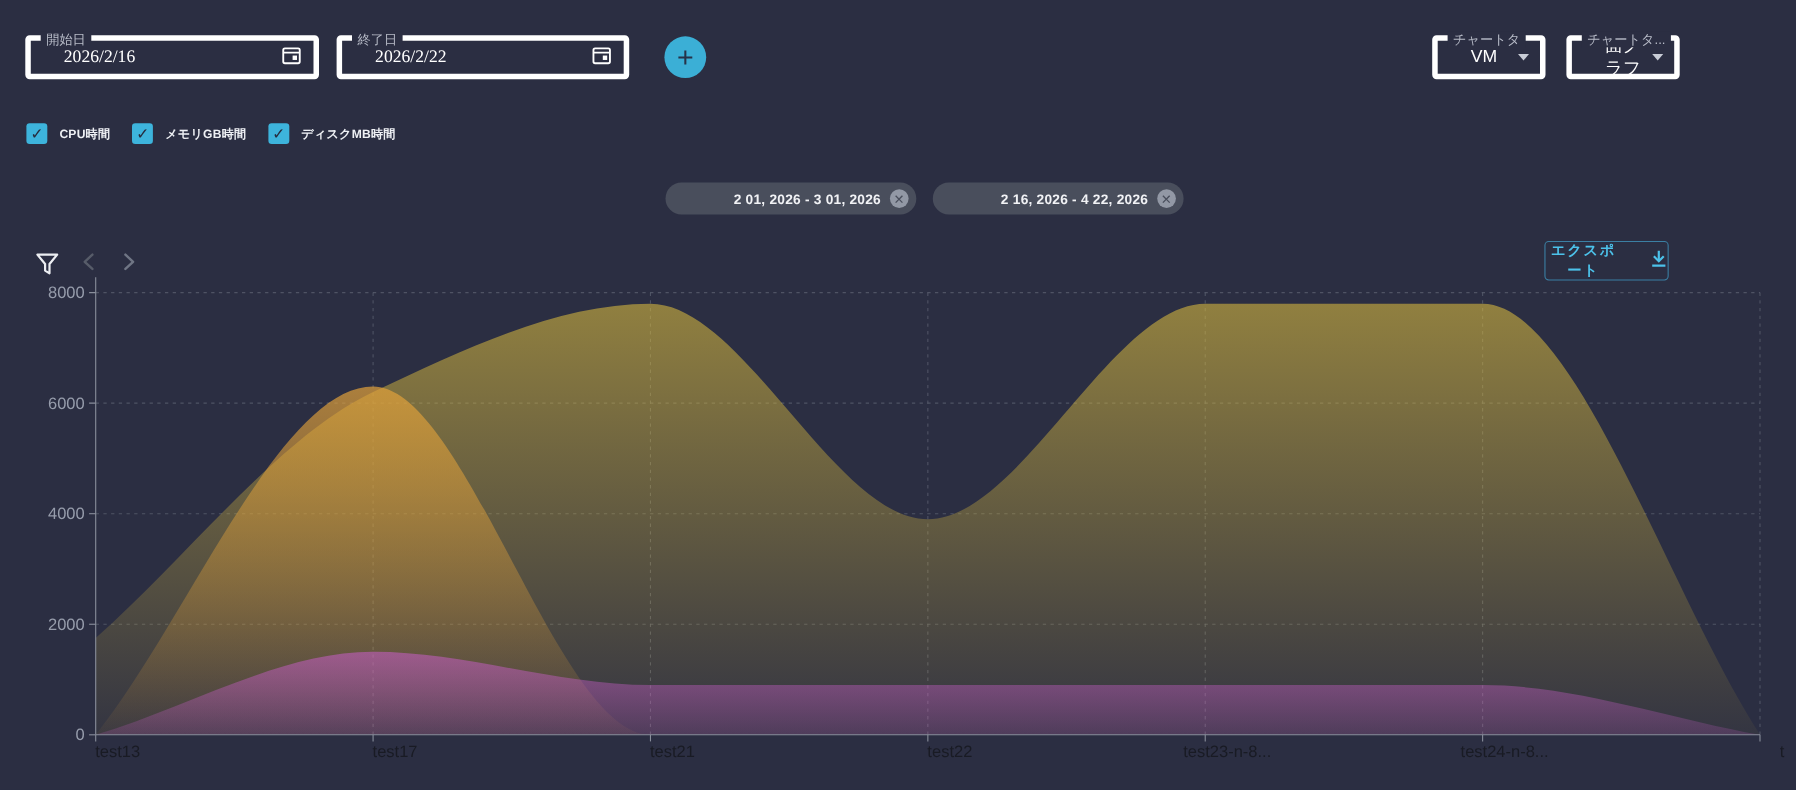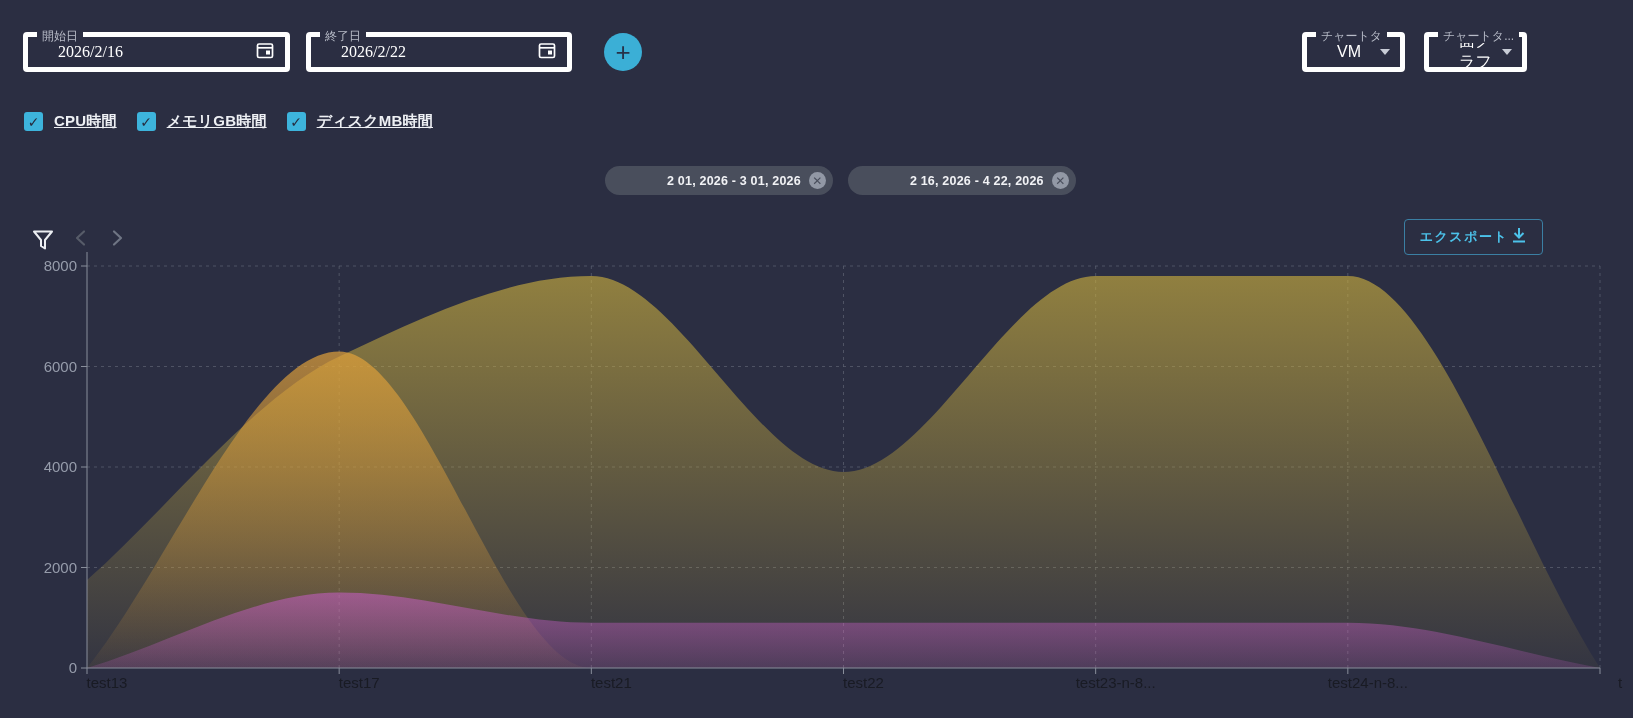--- a/index.html
+++ b/index.html
@@ -36,42 +36,42 @@
     font-size:26px; line-height:1; color:#273248; font-family:inherit;
   }
   
   .metrics { position:absolute; left:24px; top:112px; display:flex; align-items:center; gap:20px; }
   .metric { display:flex; align-items:center; gap:11px; cursor:pointer; }
   .cbx {
     width:19px; height:19px; border-radius:3px; background:#3db4dc;
     display:flex; align-items:center; justify-content:center;
     color:#262c3e; font-size:14px; font-weight:bold;
   }
-  .metric .mlabel { font-size:15px; font-weight:600; color:#eef0f4; letter-spacing:.2px;text-decoration:underline; }
+  .metric .mlabel { font-size:11px; font-weight:600; color:#eef0f4; letter-spacing:.2px; }
   
   .chips { position:absolute; left:605px; top:166px; display:flex; gap:15px; }
   .chip {
     height:29px; border-radius:15px; background:#494e5c; display:flex; align-items:center;
     padding:0 7px 0 14px; gap:8px;
   }
   .chip .clabel { font-size:12.5px; font-weight:bold; color:#f1f2f5; letter-spacing:.2px; white-space:nowrap;margin-left:48px; }
   .chip .cclose {
     width:17px; height:17px; border-radius:50%; background:#9298a5; cursor:pointer;
     display:flex; align-items:center; justify-content:center;
     color:#494e5c; font-size:12px; font-weight:bold; line-height:1;
   }
   
   .chart-tools { position:absolute; left:0; top:216px; width:1633px; height:42px; }
   .funnel { position:absolute; left:31px; top:12px; cursor:pointer; }
   .pg-prev { position:absolute; left:72px; top:13px; cursor:pointer; }
   .pg-next { position:absolute; left:108px; top:13px; cursor:pointer; }
   .export-btn {
-    position:absolute; left:1404px; top:3px; width:139px; height:36px;
+    position:absolute; left:1404px; top:3px; width:113px; height:36px;
     border:1px solid #3b7fa3; border-radius:4px; background:transparent; cursor:pointer;
-    display:flex; align-items:center; justify-content:center; gap:3px;
+    display:flex; align-items:center; justify-content:flex-end; gap:26px;
     color:#4cc2ea; font-size:13px; font-weight:bold; letter-spacing:1.5px; font-family:inherit;
   }
   
   .chart-wrap { position:absolute; left:0; top:240px; width:1633px; height:460px; }
 </style>
 </head>
 <body>
 
 <div class="ofield" style="left:23px; top:32px; width:267px;">
   <span class="flabel">開始日</span>

